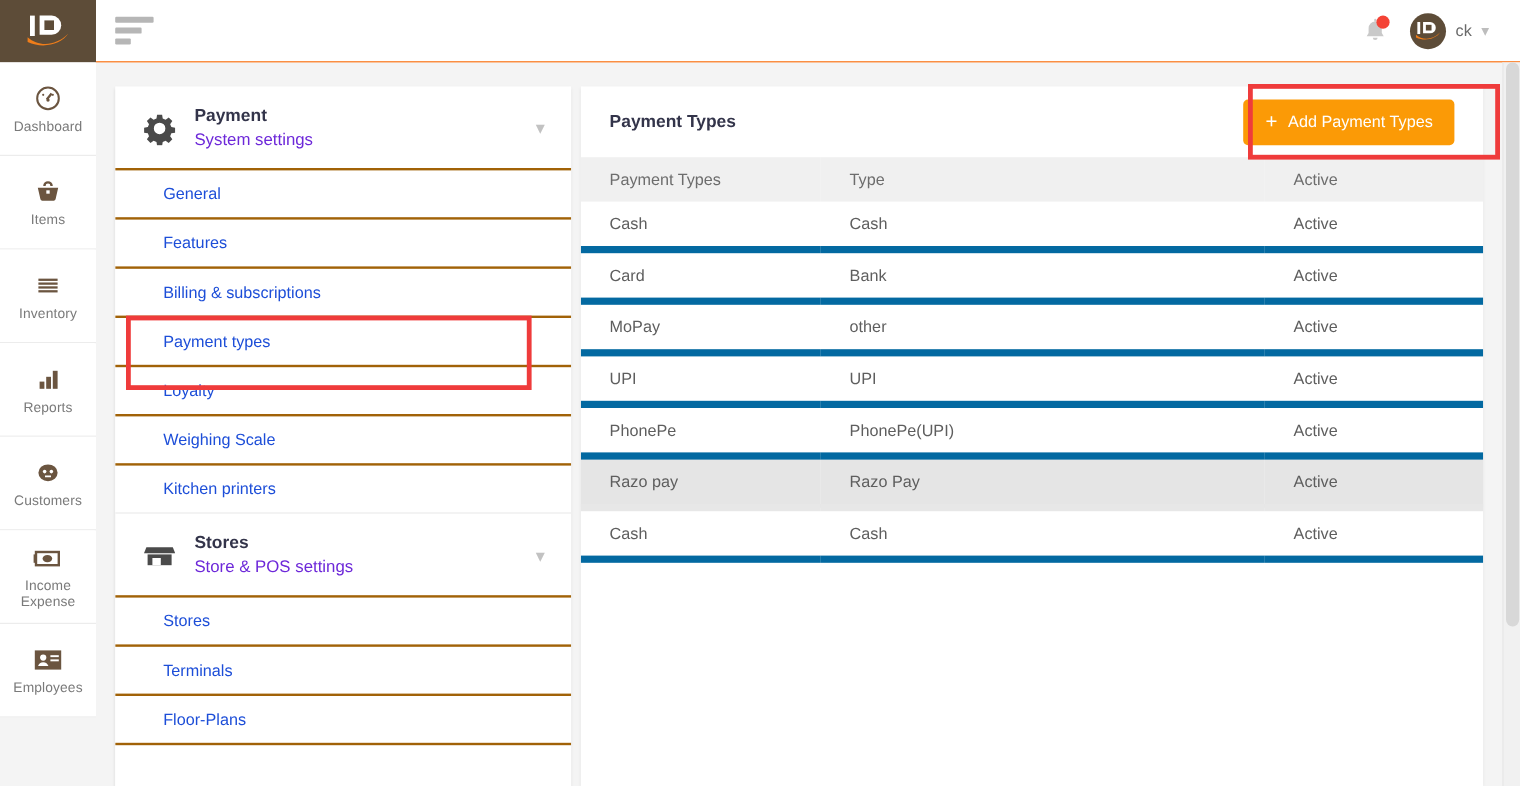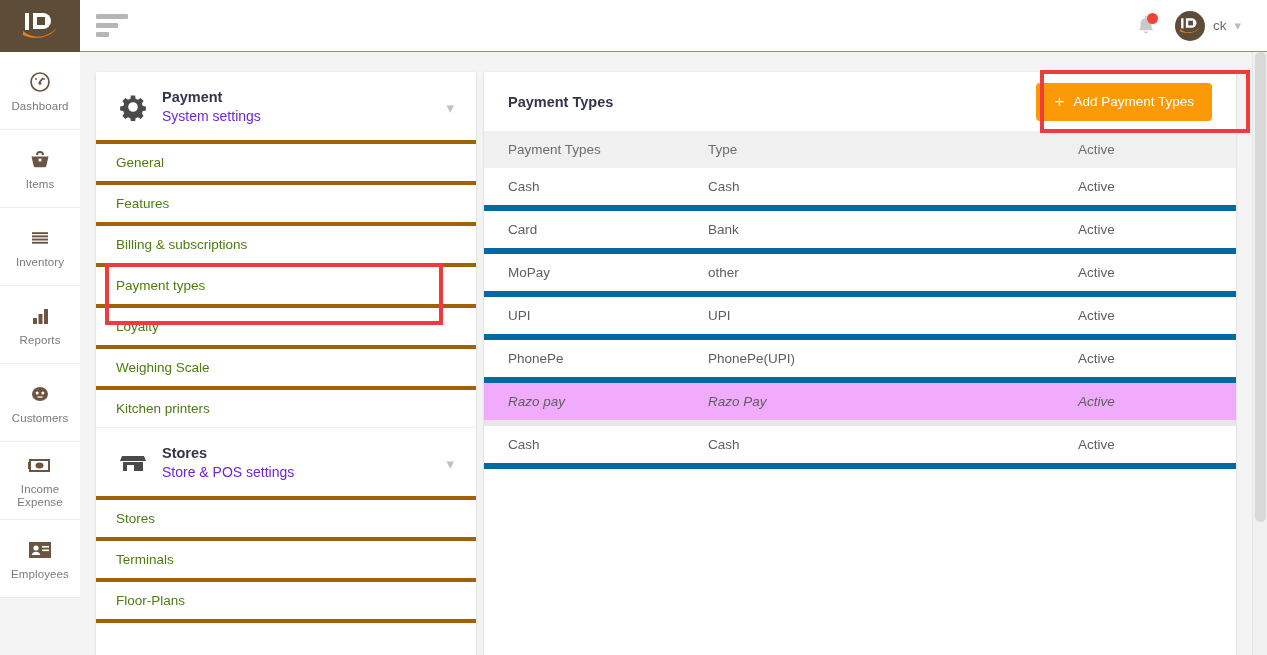--- a/index.html
+++ b/index.html
@@ -135,24 +135,24 @@
   }
   .section-head .sec-text { display: flex; flex-direction: column; gap: 1px; }
   .sec-title { font-size: 14.5px; font-weight: bold; color: #33344a; line-height: 18px; }
   .sec-sub   { font-size: 14px; color: #6d28d9; line-height: 19px; }
   .sec-caret { margin-left: auto; color: #c2c2c2; font-size: 15px; line-height: 1; }
 
   .menu-item {
     height: 41px;
     display: flex;
     align-items: center;
-    padding: 0 20px;
+    padding: 0 40px;
     font-size: 13.5px;
-    color: #4d7c0f;
-    border-top: 4px solid #a16207;
+    color: #1d4ed8;
+    border-top: 2px solid #a16207;
     cursor: pointer;
     background: #ffffff;
   }
 
   
   #content-card {
     position: absolute;
     left: 484px; top: 72px;
     width: 752px;
     height: 583px;
@@ -202,21 +202,21 @@
     padding: 11px 0 11px 24px;
     height: 36px;
   }
   #pt-table td {
     font-size: 13.5px;
     color: #5e5e5e;
     padding: 11px 0 11px 24px;
     border-bottom: 6px solid #0369a1;
     height: 35px;
   }
-  #pt-table tbody tr.alt td { background: #f0abfc; border-bottom-color: #e7e7e7; font-style: italic; }
+  #pt-table tbody tr.alt td { background: #e5e5e5; border-bottom-color: #e7e7e7; }
   .col-name { width: 200px; }
   .col-type { width: 370px; }
   .col-active { width: 182px; }
 
   
   .annot {
     position: absolute;
     border: 4px solid #ef3b3b;
     pointer-events: none;
     z-index: 20;

